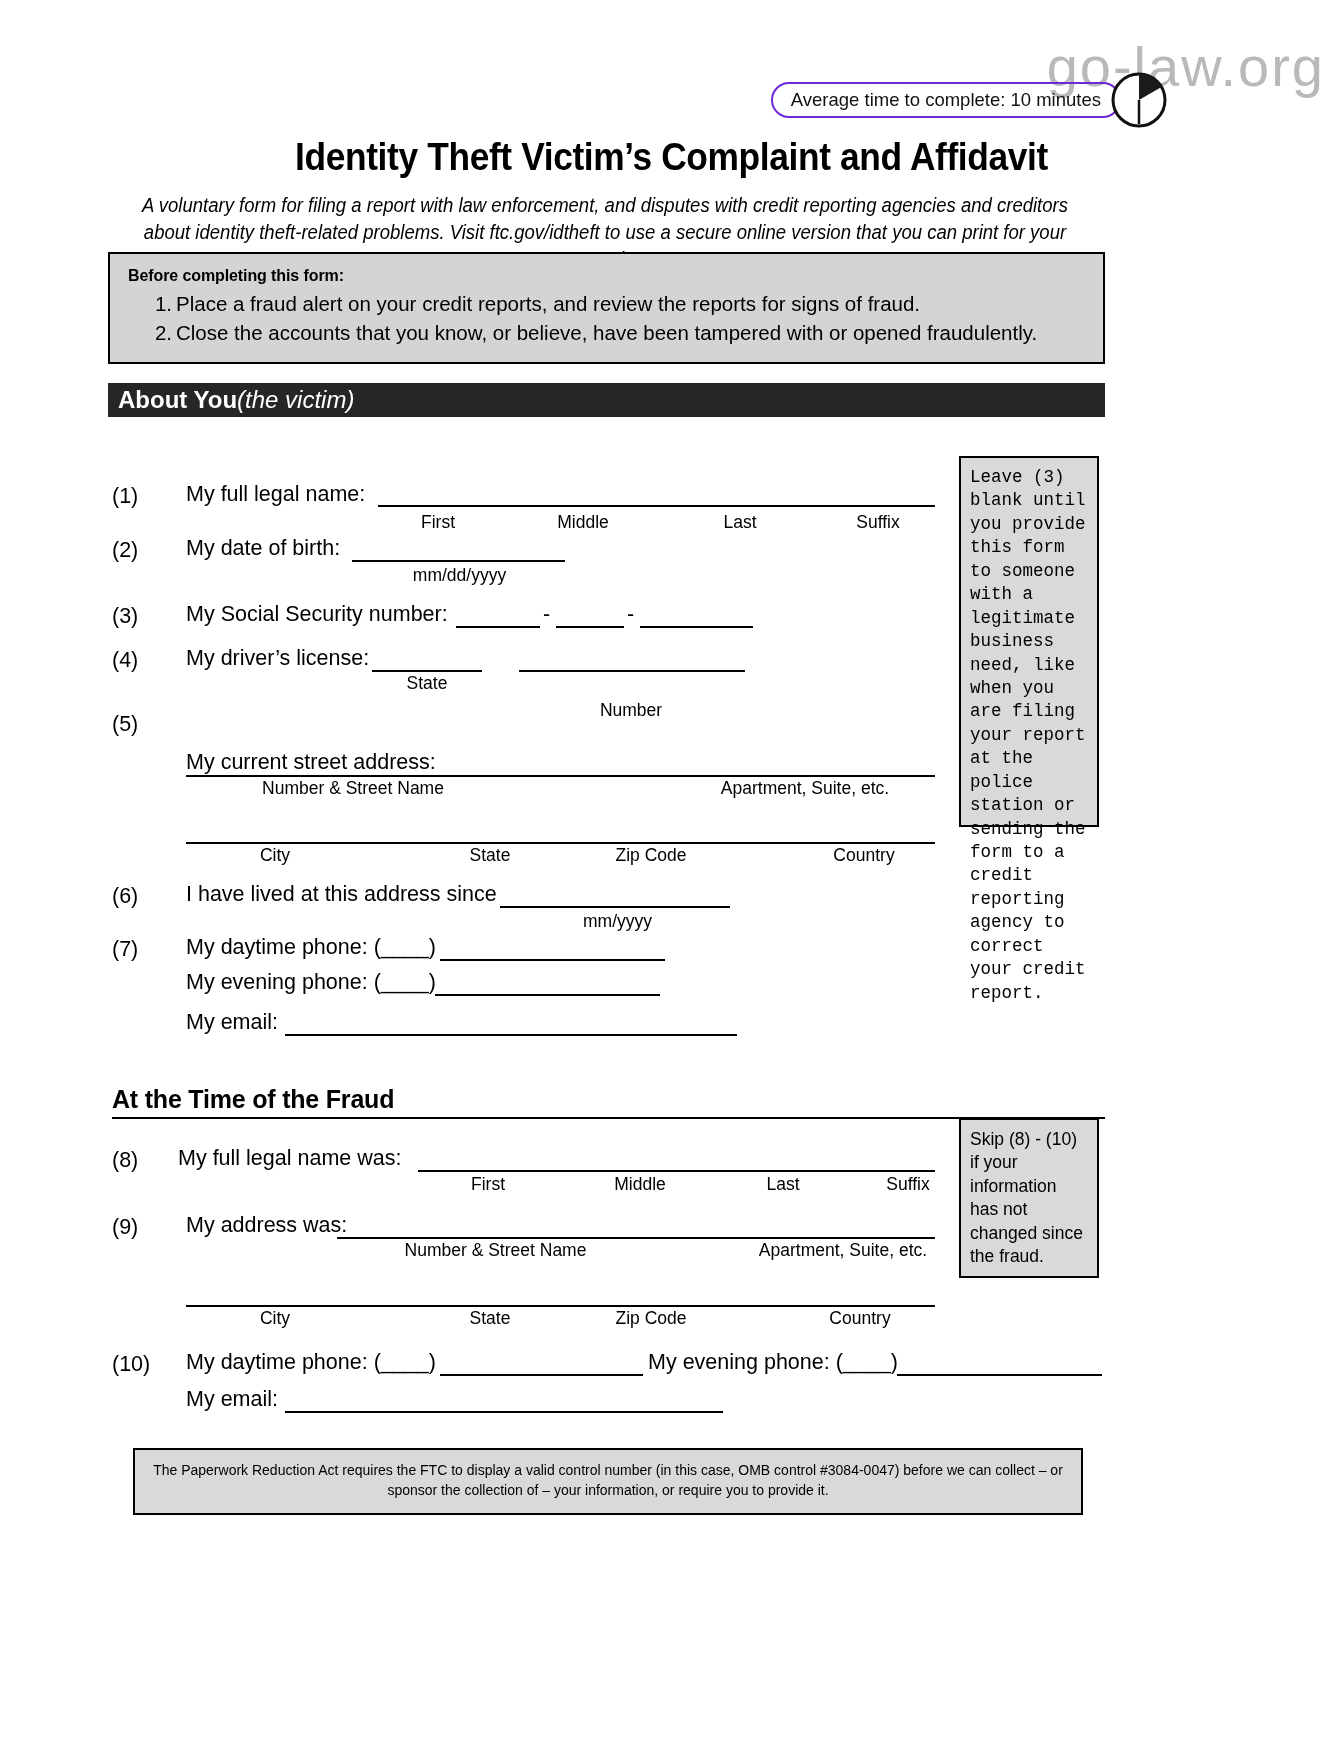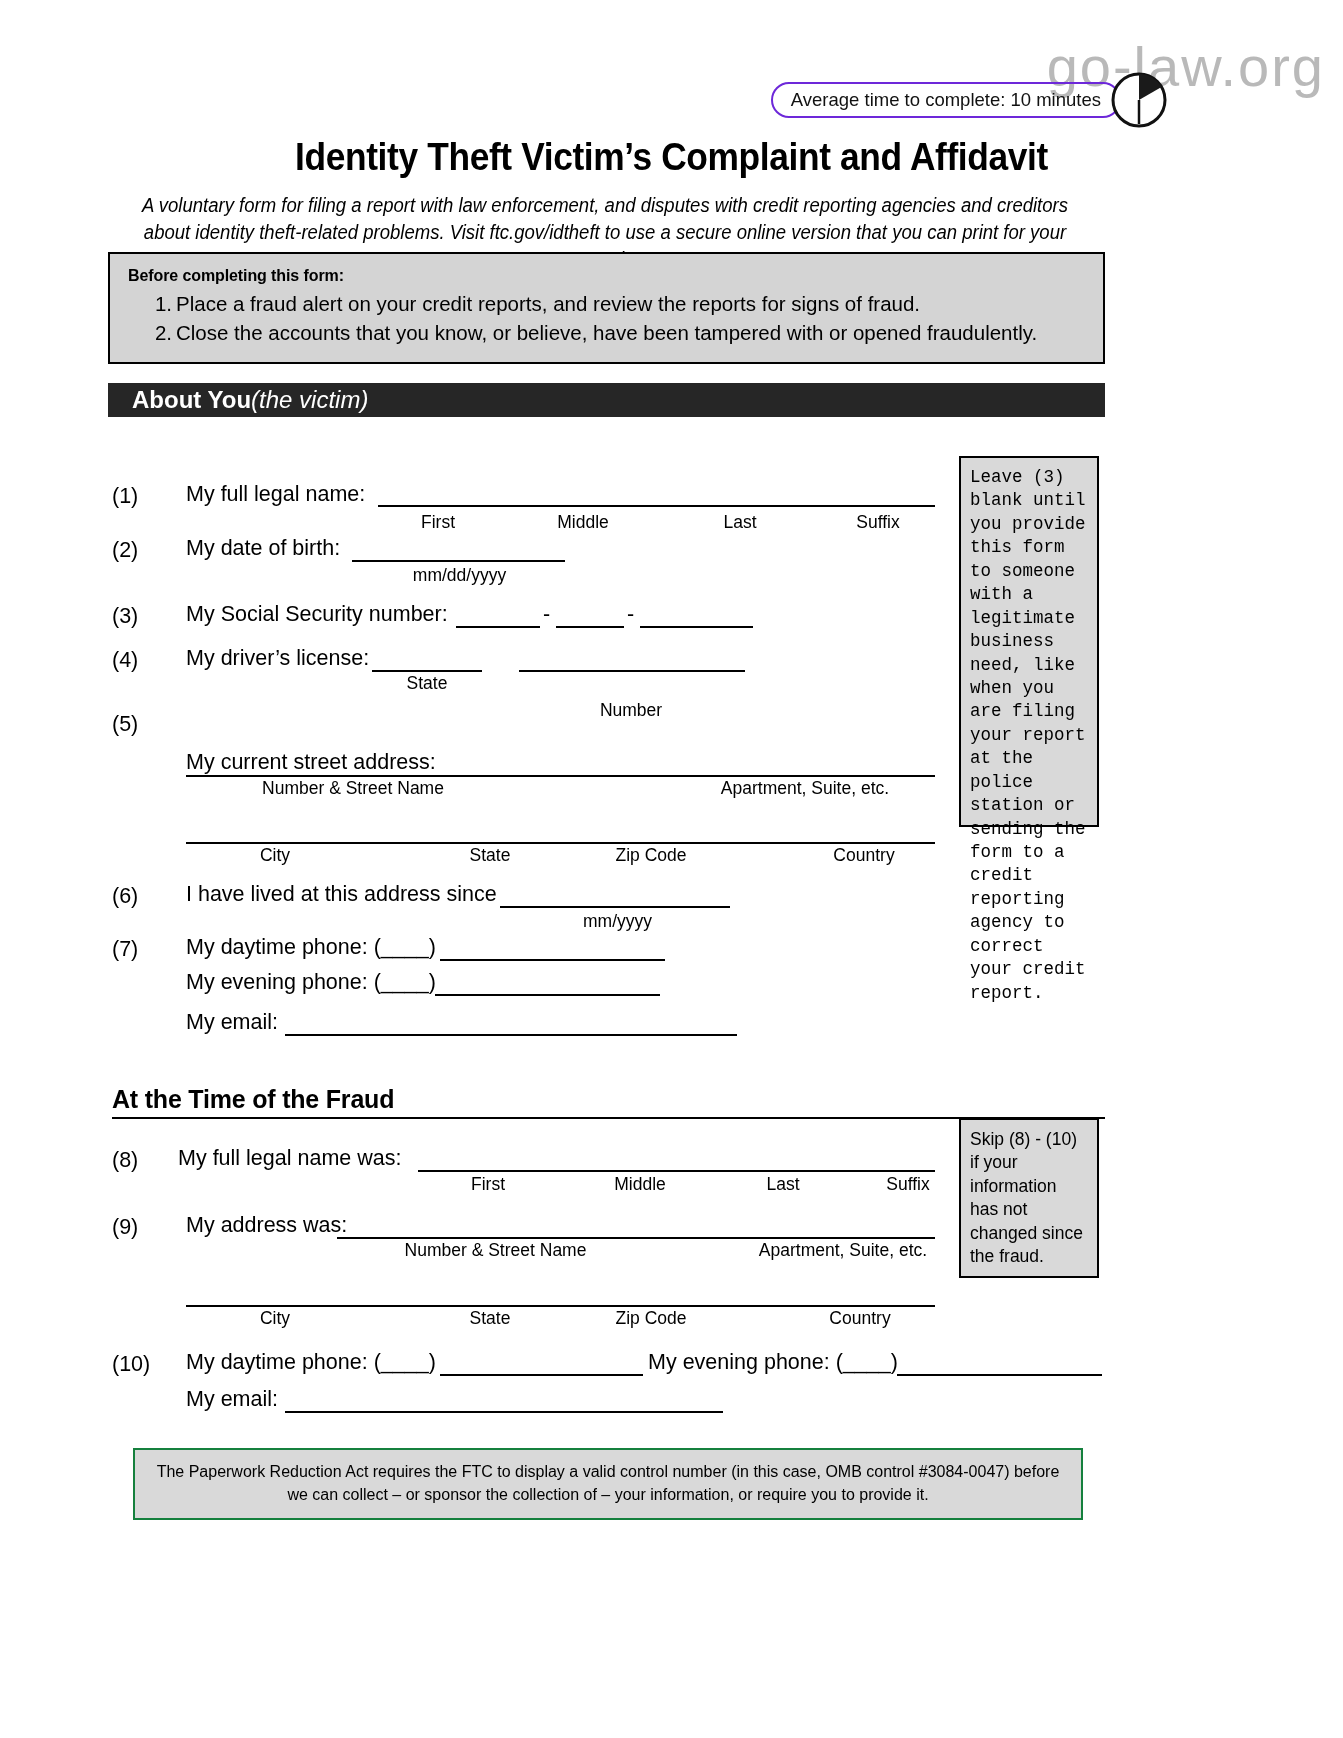--- a/index.html
+++ b/index.html
@@ -124,21 +124,21 @@
   .section-bar {
     position: absolute;
     top: 383px;
     left: 108px;
     width: 997px;
     height: 34px;
     background: #262626;
     color: #ffffff;
     display: flex;
     align-items: center;
-    padding-left: 24px;
+    padding-left: 10px;
     font-size: 24px;
   }
   .section-bar .bold { font-weight: bold; }
   .section-bar .ital { font-style: italic; font-weight: normal; margin-left: 0; }
 
   
   .subhead {
     position: absolute;
     left: 112px;
     width: 993px;
@@ -186,25 +186,25 @@
     border-bottom: 2px solid #000;
     height: 0;
   }
 
   
   .footer-box {
     position: absolute;
     top: 1448px;
     left: 133px;
     width: 950px;
-    border: 2px solid #15803d;
+    border: 2px solid #000000;
     background: #d9d9d9;
     padding: 10px 14px 12px 14px;
     text-align: center;
-    font-size: 16px;
+    font-size: 14px;
     line-height: 1.45;
   }
 </style>
 </head>
 <body>
 
 <div class="page">
 
   <div class="watermark">go-law.org</div>
 

